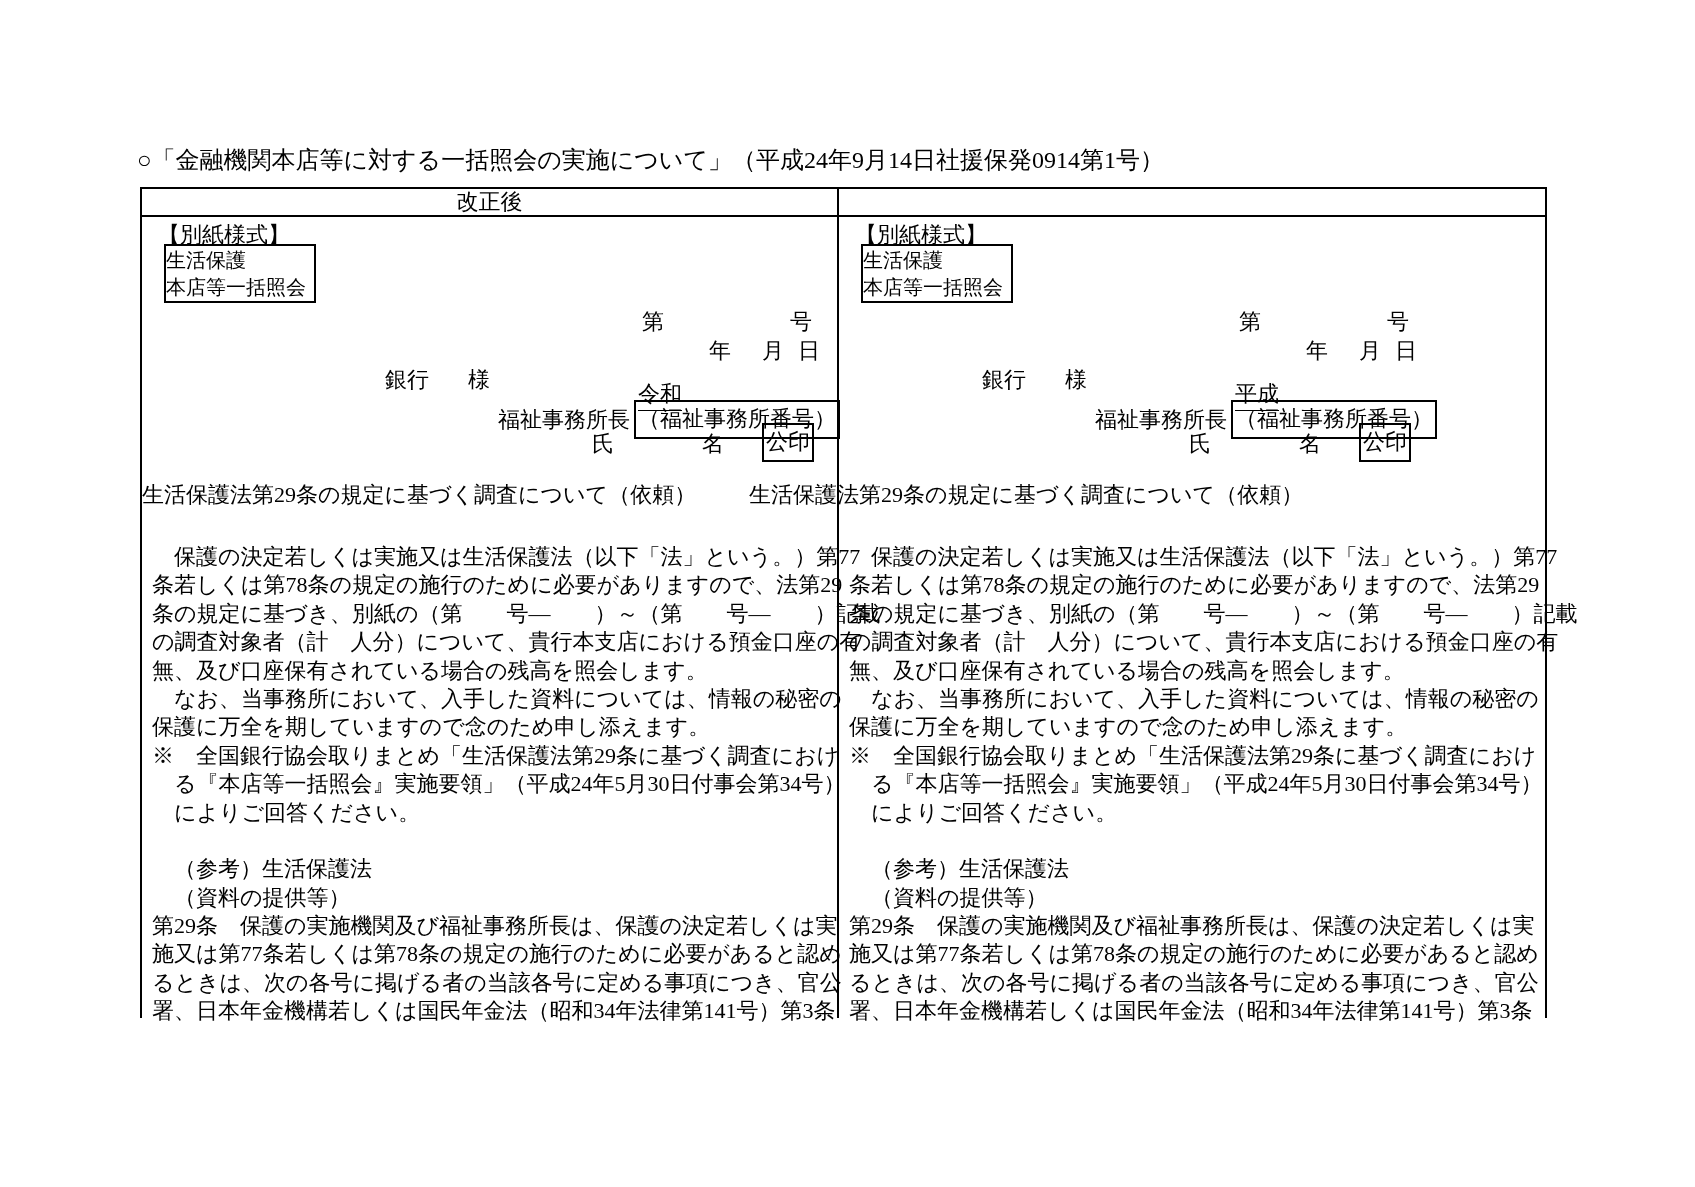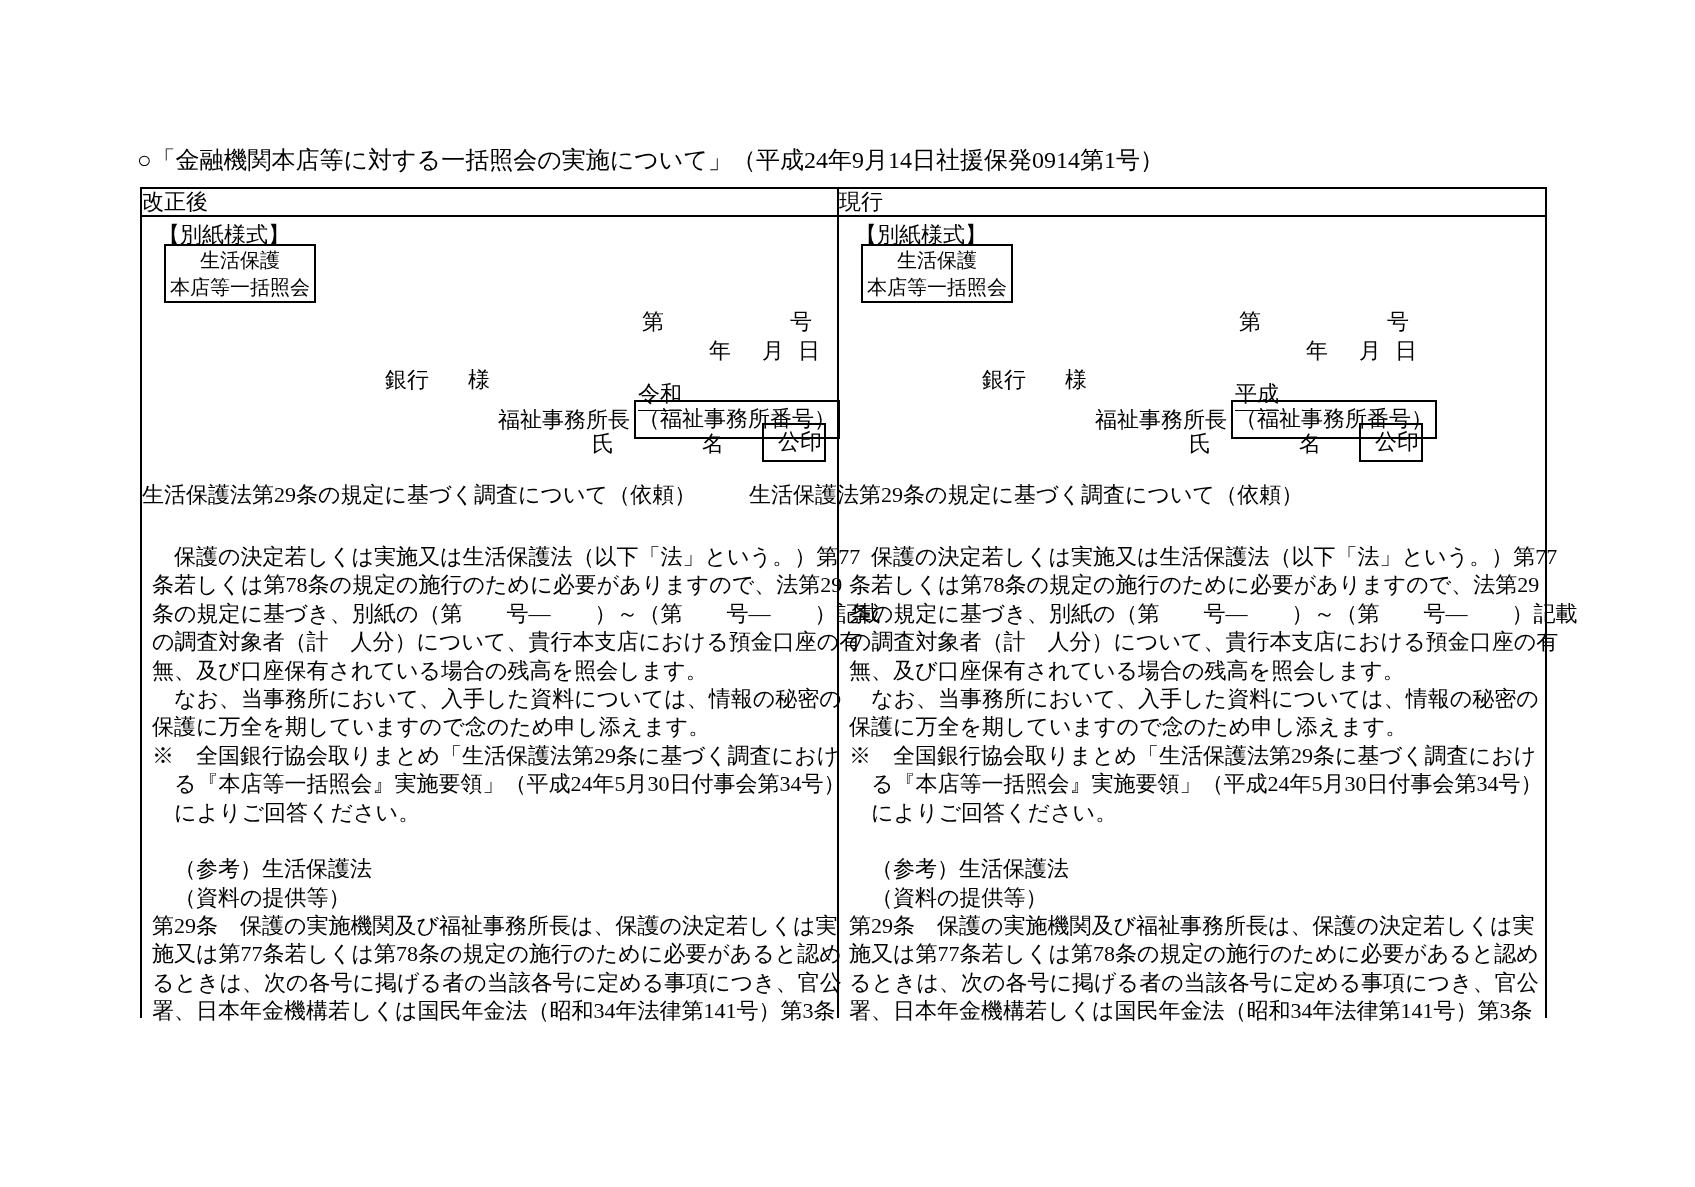--- a/index.html
+++ b/index.html
@@ -23,21 +23,21 @@
     border-top:2px solid #000;
     border-left:2px solid #000;
     border-right:2px solid #000;
     border-bottom:2px solid #000;
     box-sizing:border-box;
     height:30px;
   }
   .hdr-cell{
     box-sizing:border-box;
     font-size:22px;line-height:26px;
-    text-align:left;
+    text-align:center;
     flex:1 1 auto;
   }
   .hdr-cell.left{width:697px;flex:0 0 697px;border-right:2px solid #000;}
   .body-row{
     display:flex;
     border-left:2px solid #000;
     border-right:2px solid #000;
     box-sizing:border-box;
     height:801px;
   }
@@ -50,41 +50,41 @@
   .cell.col-current{flex:1 1 auto;}
   .att-label{
     position:absolute;left:16px;top:3px;
     font-size:22px;white-space:pre;
   }
   .stamp-box{
     position:absolute;left:22px;top:27px;
     width:148px;height:54px;
     border:2px solid #000;
     box-sizing:content-box;
-    text-align:center;
+    text-align:left;
     font-size:20px;line-height:27px;
     padding-top:1px;
   }
   .form-lines{position:absolute;inset:0;}
   .col-current .form-lines{transform:translateX(-100px);}
   .fh{position:absolute;font-size:22px;white-space:pre;}
   .fh.no-prefix{left:500px;top:90px;}
   .fh.no-suffix{left:648px;top:90px;}
   .fh.era{left:496px;top:119px;border-bottom:1.5px solid #000;padding-bottom:1px;margin-top:43px;}
   .fh.yy{left:567px;top:119px;}
   .fh.mm{left:620px;top:119px;}
   .fh.dd{left:656px;top:119px;}
   .fh.bank{left:243px;top:148px;}
   .fh.sama{left:326px;top:148px;}
   .fh.sender{left:356px;top:188px;}
   .fh.boxed{border:2px solid #000;}
   .fh.office-box{left:492px;top:171px;padding:2px 2px 3px 2px;margin-top:12px;}
   .fh.shi{left:450px;top:212px;}
   .fh.mei{left:560px;top:212px;}
-  .fh.seal{left:620px;top:206px;padding:2px 2px 3px 14px;}
+  .fh.seal{left:620px;top:206px;padding:2px 2px 3px 2px;}
   .subject{
     position:absolute;top:263px;left:0;width:100%;
     font-size:22px;white-space:pre;
   }
   .col-current .subject{transform:translateX(-90px);}
   .body-text{
     position:absolute;top:326px;left:10px;right:6px;
   }
   .body-line{
     height:28.4px;line-height:28.4px;
@@ -95,21 +95,20 @@
 <body>
 
 <div class="page">
 
   <div class="doc-title">○「金融機関本店等に対する一括照会の実施について」（平成24年9月14日社援保発0914第1号）</div>
 
   <div class="cmp-table">
 
     <div class="hdr-row">
       <div class="hdr-cell left">改正後</div>
-      <div class="hdr-cell">現行</div>
     </div>
 
     <div class="body-row">
 
       <div class="cell col-revised">
         <div class="att-label">【別紙様式】</div>
         <div class="stamp-box">
           <div>生活保護</div>
           <div>本店等一括照会</div>
         </div>

